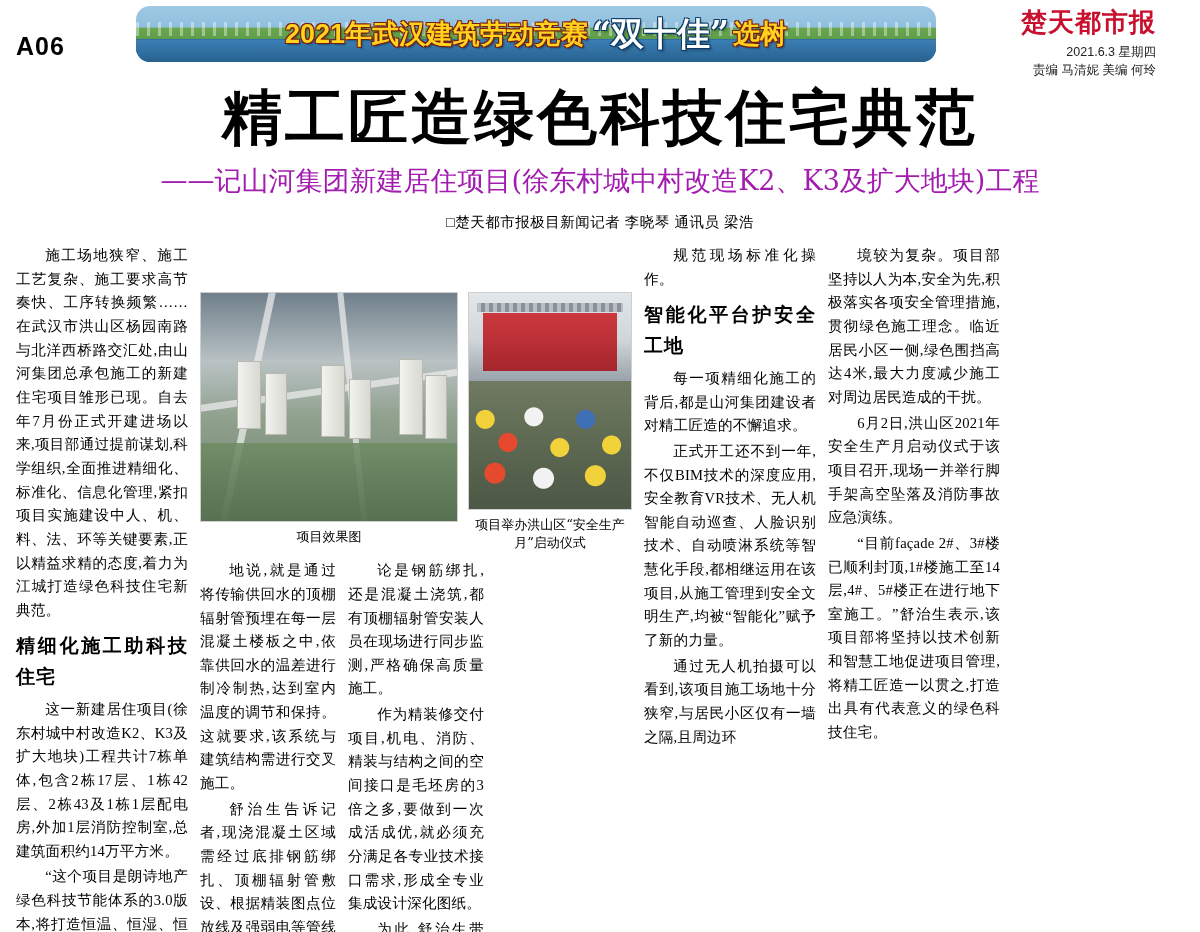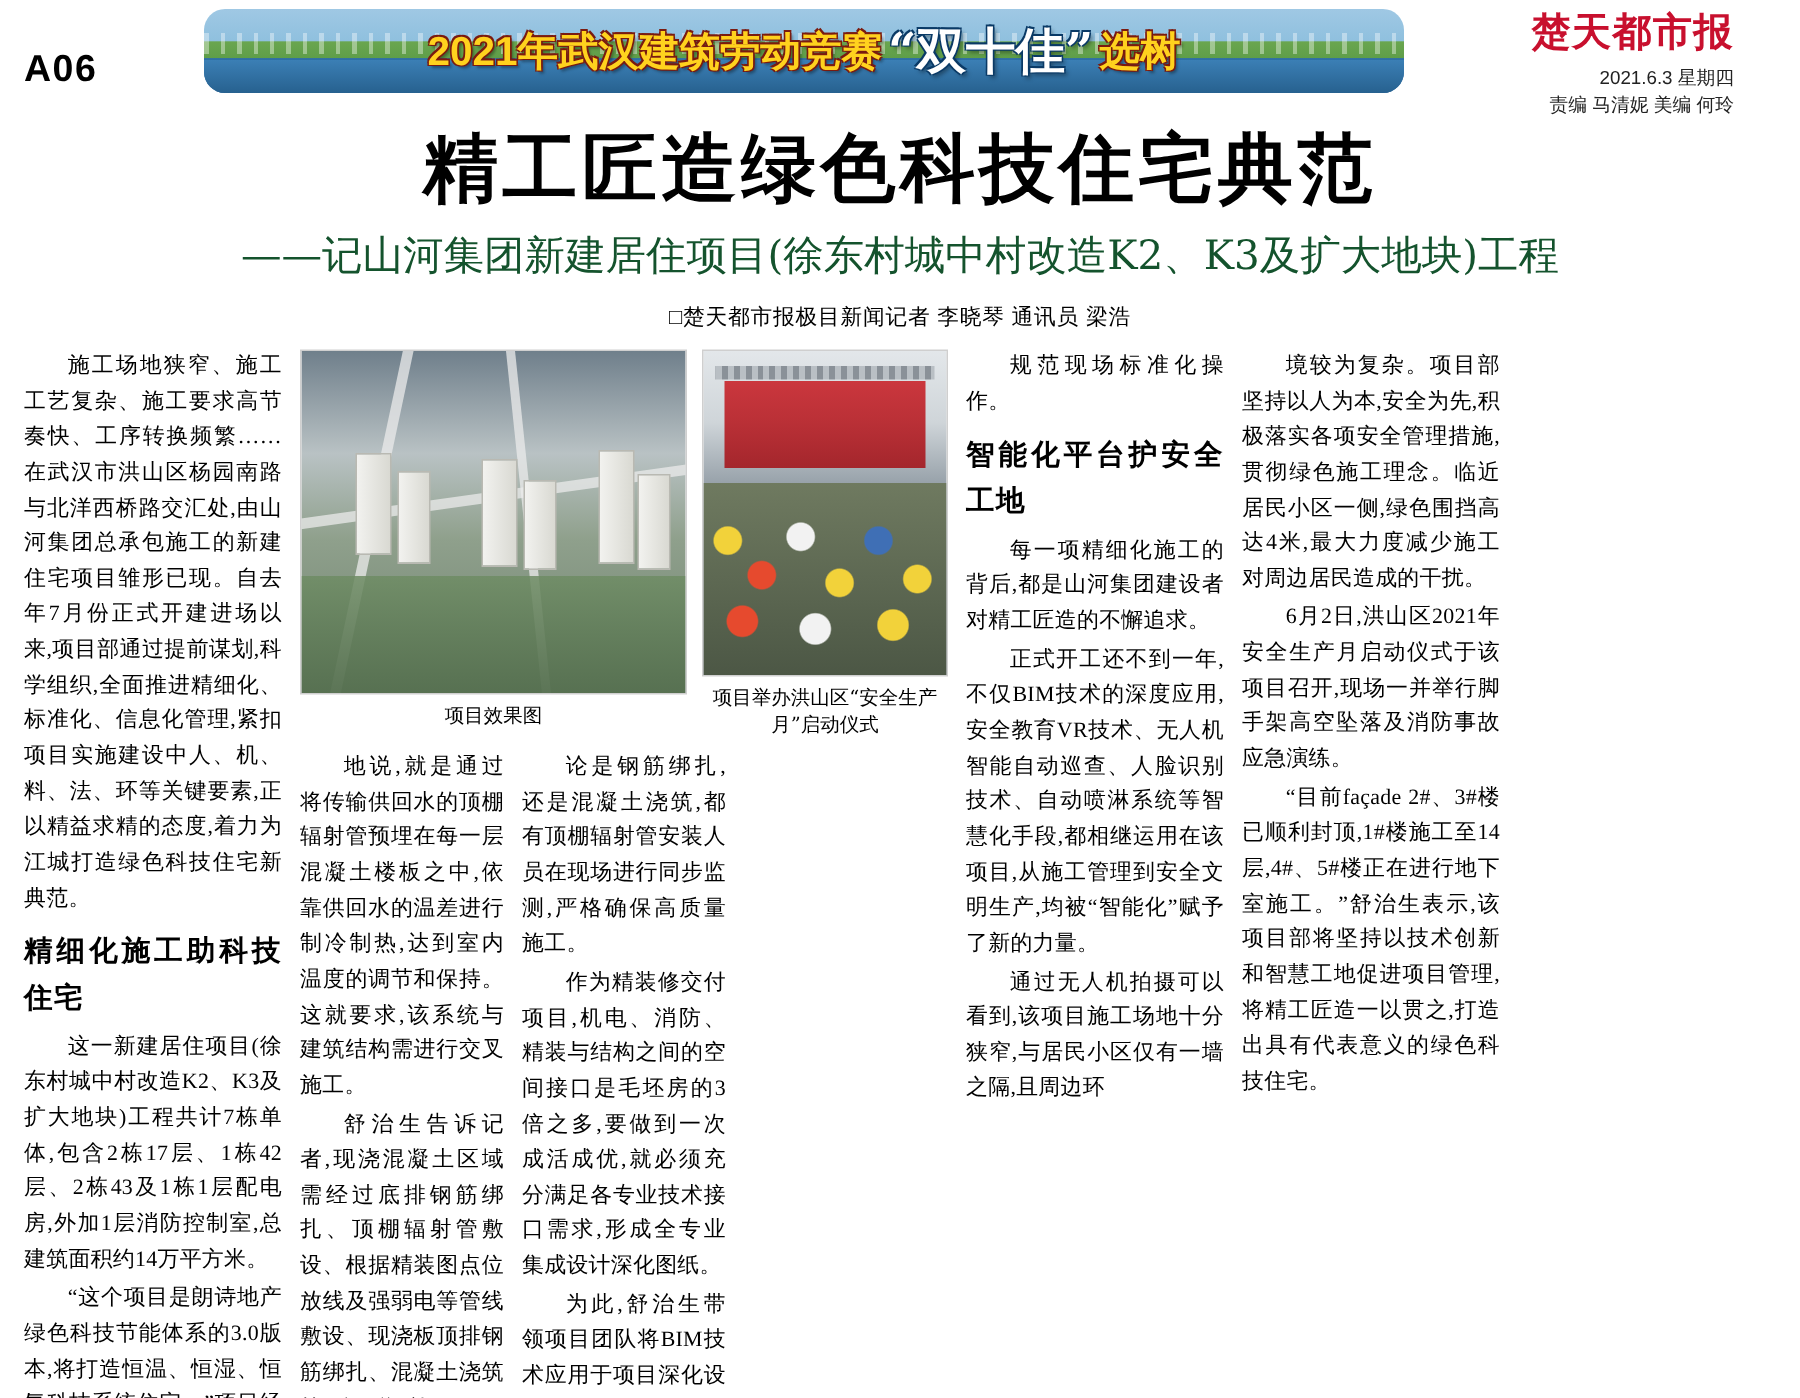--- a/index.html
+++ b/index.html
@@ -119,31 +119,31 @@
   }
 
   
   .headline-wrap {
     text-align: center;
     margin-top: 14px;
   }
   .headline {
     font-family: "DejaVu Serif", serif;
     font-weight: 700;
-    font-size: 50px;
+    font-size: 60px;
     letter-spacing: 3px;
     line-height: 1.12;
     color: #000;
   }
   .subhead {
     font-family: "DejaVu Serif", serif;
     font-size: 27px;
     letter-spacing: 0px;
     margin-top: 12px;
-    color: #14532d;
+    color: #a21caf;
   }
   .byline {
     font-family: "Liberation Sans", sans-serif;
     font-size: 14.5px;
     margin-top: 14px;
     color: #000;
     letter-spacing: .5px;
   }
 
   
@@ -174,20 +174,21 @@
   }
   .mid {
     width: 432px;
     display: flex;
     flex-direction: column;
   }
   .photos {
     display: flex;
     gap: 10px;
     align-items: flex-start;
+    margin-top: 48px;
   }
   .photo-block.big { width: 258px; }
   .photo-block.small { width: 164px; }
   .photo {
     width: 100%;
     border: 1px solid #cfcfcf;
     box-sizing: border-box;
     position: relative;
     overflow: hidden;
   }

